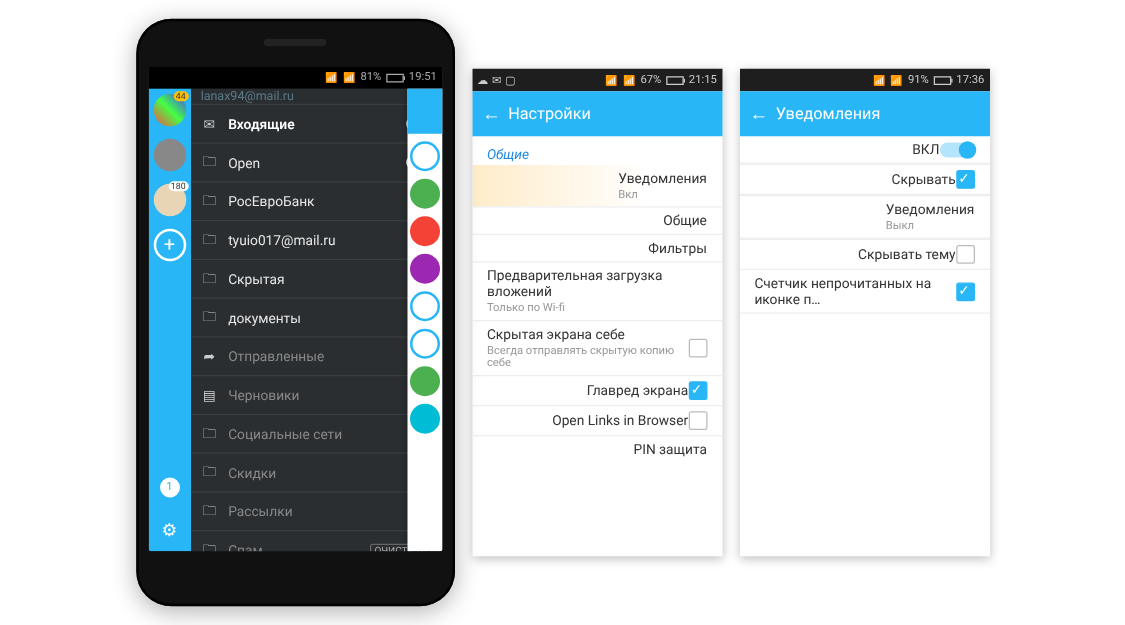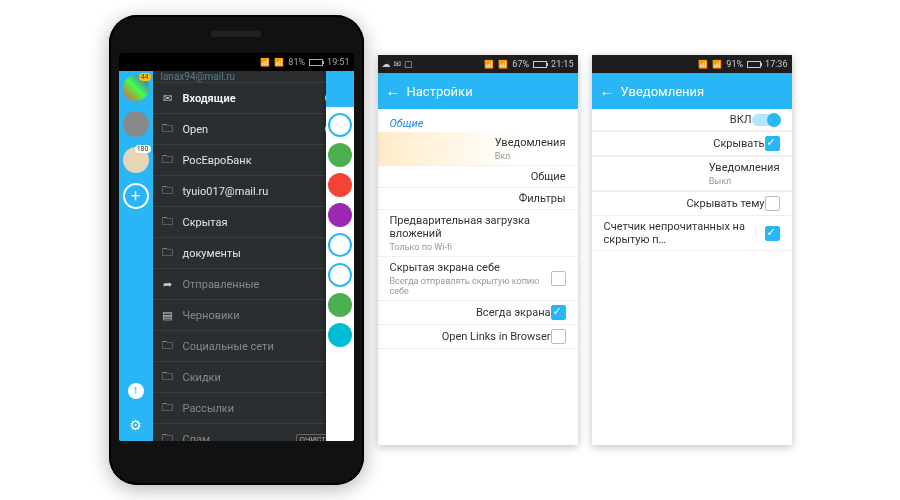--- a/index.html
+++ b/index.html
@@ -241,29 +241,32 @@
         <div class="row">
           <span><span>Предварительная загрузка вложений</span><span class="sub">Только по Wi-fi</span></span>
         </div>
         <div class="sep"></div>
         <div class="row">
           <span><span>Скрытая экрана себе</span><span class="sub">Всегда отправлять скрытую копию себе</span></span>
           <span class="cbox"></span>
         </div>
         <div class="sep"></div>
         <div class="row">
-          <span><span>Всегда экрана</span></span>
+          <span><span>Главред экрана</span></span>
           <span class="cbox on"></span>
         </div>
         <div class="sep"></div>
         <div class="row">
           <span><span>Open Links in Browser</span></span>
           <span class="cbox"></span>
         </div>
         <div class="sep"></div>
+        <div class="row">
+          <span><span>PIN защита</span></span>
+        </div>
       </div>
 
   </div>
 </div>
 
 <div class="panel">
   <div class="status-bar">
     <div class="status-left"></div>
     <span class="sig">📶</span>
     <span class="sig">📶</span>
@@ -293,19 +296,19 @@
           <span><span>Уведомления</span><span class="sub">Выкл</span></span>
         </div>
         <div class="sep"></div>
         <div class="sep"></div>
         <div class="row">
           <span><span>Скрывать тему</span></span>
           <span class="cbox"></span>
         </div>
         <div class="sep"></div>
         <div class="row">
-          <span><span>Счетчик непрочитанных на скрытую п…</span></span>
+          <span><span>Счетчик непрочитанных на иконке п…</span></span>
           <span class="cbox on"></span>
         </div>
         <div class="sep"></div>
       </div>
   </div>
 </div>
 
 </body></html>

